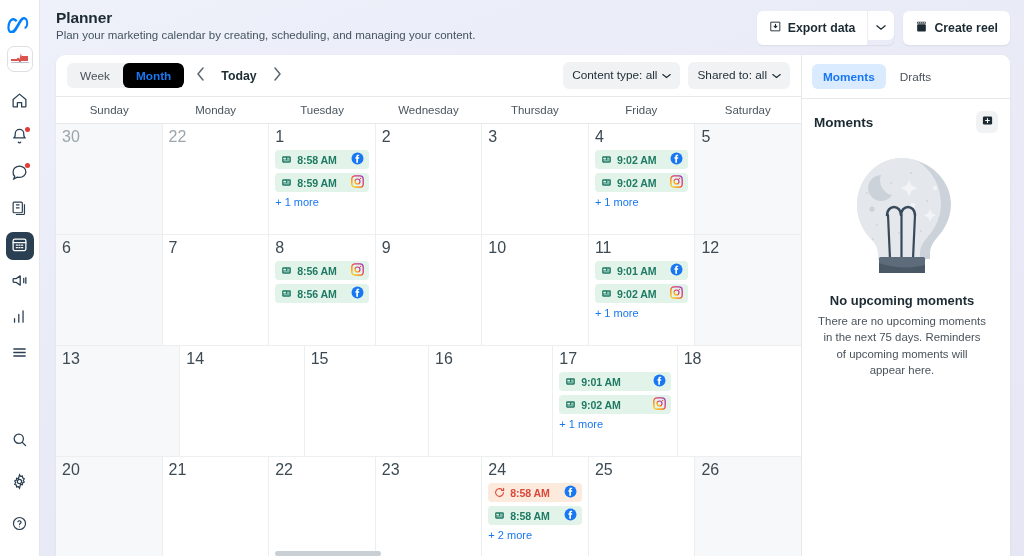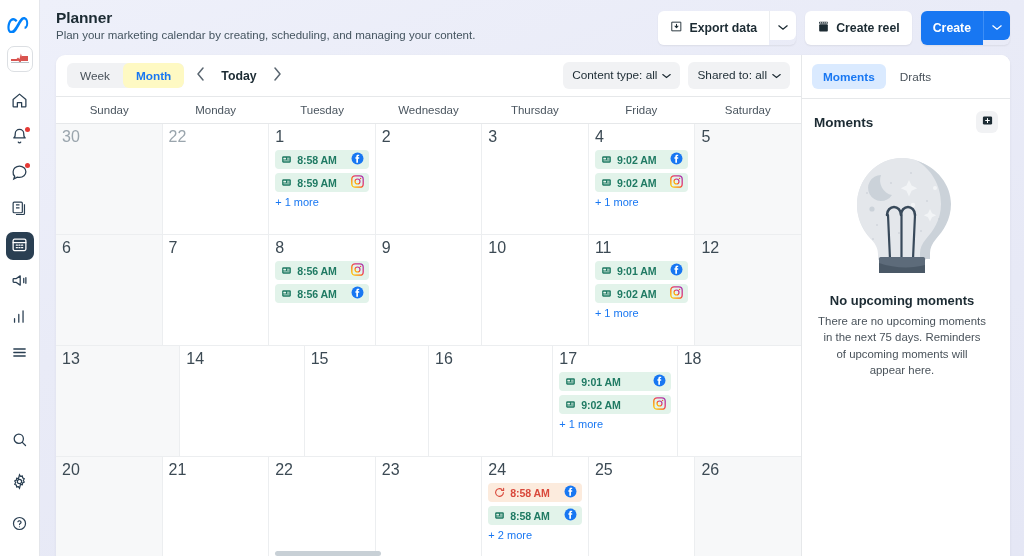--- a/index.html
+++ b/index.html
@@ -83,21 +83,21 @@
 
   .cal-toolbar {
     height: 41px; display: flex; align-items: center;
     padding: 0 11px 0 11px; flex: 0 0 41px;
   }
   .seg { display: flex; background: #f1f2f4; border-radius: 6px; padding: 0; overflow: hidden; }
   .seg-btn {
     height: 25px; padding: 0 13px; font-size: 11.8px; color: #49525a;
     display: flex; align-items: center; cursor: pointer; border-radius: 6px; font-weight: 500;
   }
-  .seg-btn.active { background: #fef9c3; color: #1877f2; font-weight: bold; }
+  .seg-btn.active { background: #000000; color: #1877f2; font-weight: bold; }
   .nav-arrow {
     width: 24px; height: 24px; display: flex; align-items: center; justify-content: center;
     cursor: pointer; color: #5b6771;
   }
   .today-btn { font-size: 12.3px; font-weight: bold; color: #1c2b33; padding: 0 5px; cursor: pointer; }
   .month-title {
     position: absolute; left: 0; right: 0; text-align: right;
     font-size: 15.5px; font-weight: bold; color: #1c2b33; pointer-events: none;
   }
   .toolbar-left { display: flex; align-items: center; gap: 4px; z-index: 2; }
@@ -313,32 +313,20 @@
               <rect x="4" y="8" width="16" height="13" rx="1.6"></rect>
               <rect x="6.2" y="3.6" width="1.5" height="2.8" fill="#fff"></rect>
               <rect x="10" y="3.6" width="1.5" height="2.8" fill="#fff"></rect>
               <rect x="13.8" y="3.6" width="1.5" height="2.8" fill="#fff"></rect>
               <rect x="17.3" y="3.6" width="1.5" height="2.8" fill="#fff"></rect>
             </svg>
           </span>
           <span>Create reel</span>
         </div>
 
-        <div class="btn-group">
-          <div class="btn btn-primary">
-            <span>Create</span>
-          </div>
-          <div class="btn-caret btn-primary-caret">
-            <span>
-              <svg width="10" height="7" viewBox="0 0 12 8">
-                  <path d="M1 2l5 4 5-4" stroke="#ffffff" stroke-width="1.6" fill="none" stroke-linecap="round"></path>
-                </svg>
-            </span>
-          </div>
-        </div>
       </div>
     </div>
 
     <div class="content">
 
       <div class="cal-wrap">
 
         <div class="cal-toolbar">
           <div class="cal-toolbar-inner">
             <div class="toolbar-left">

